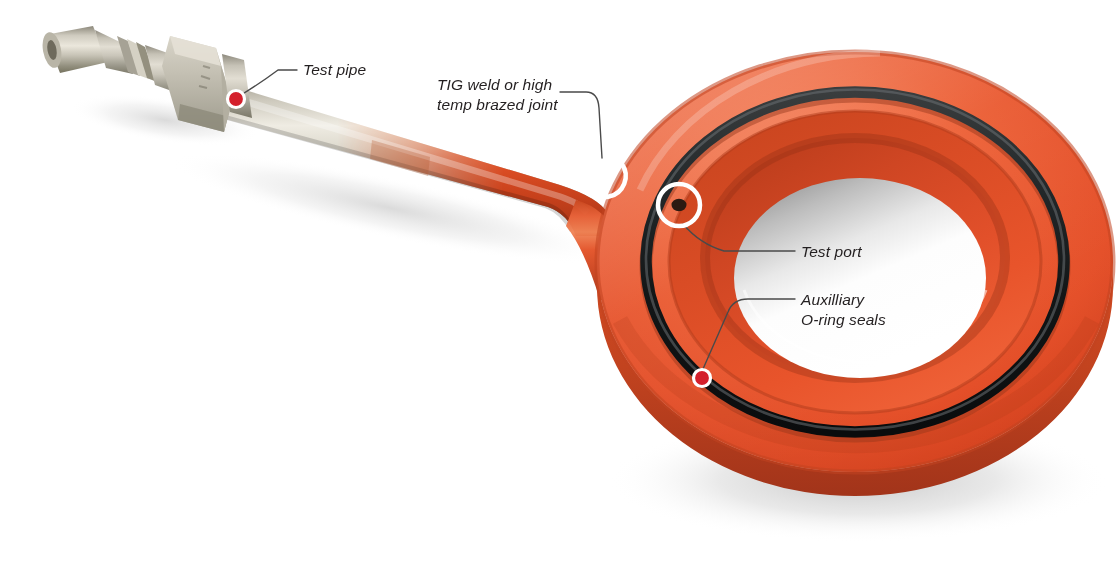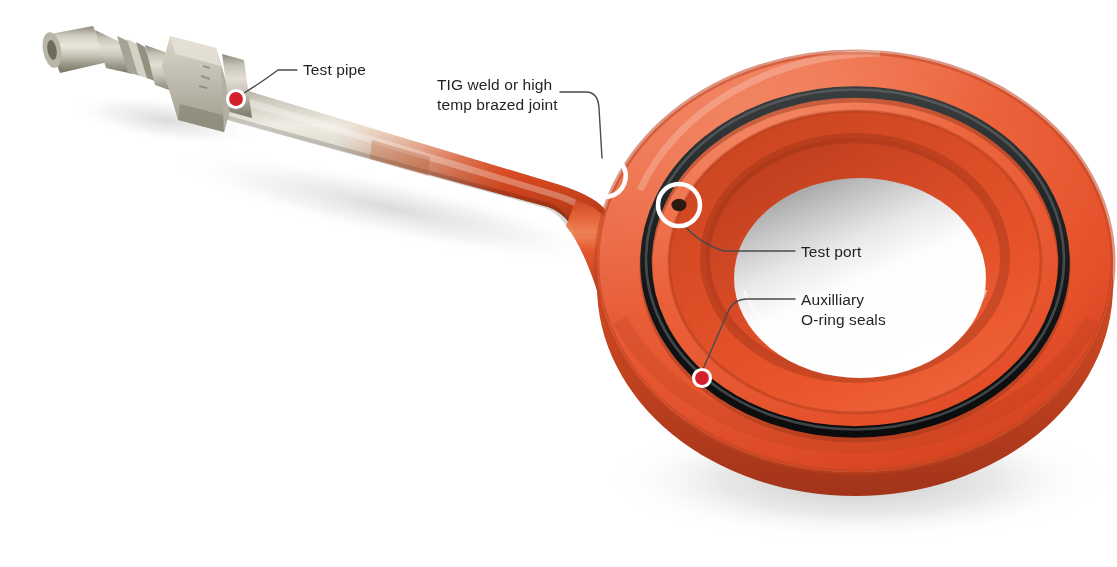--- a/index.html
+++ b/index.html
@@ -12,20 +12,21 @@
     width: 1117px;
     height: 567px;
     overflow: hidden;
     font-family: "Liberation Sans", sans-serif;
   }
   #stage {
     position: relative;
     width: 1117px;
     height: 567px;
     background: #ffffff;
+    font-style: italic;
   }
   #art {
     position: absolute;
     top: 0;
     left: 0;
     width: 1117px;
     height: 567px;
   }
   .callout-text {
     font-family: "Liberation Sans", sans-serif;

